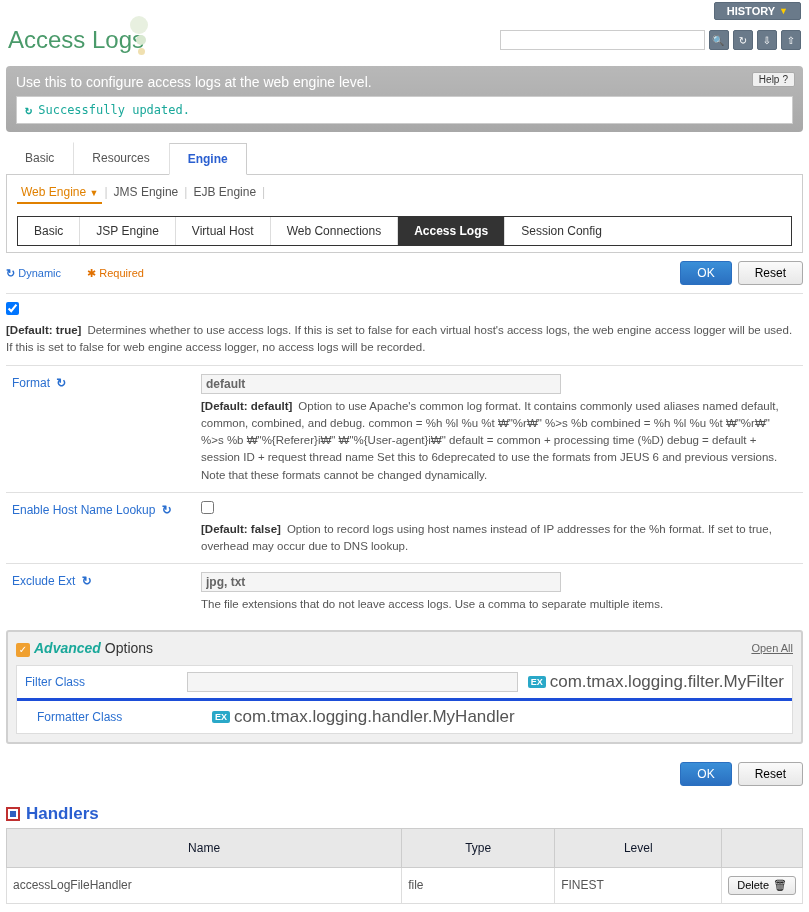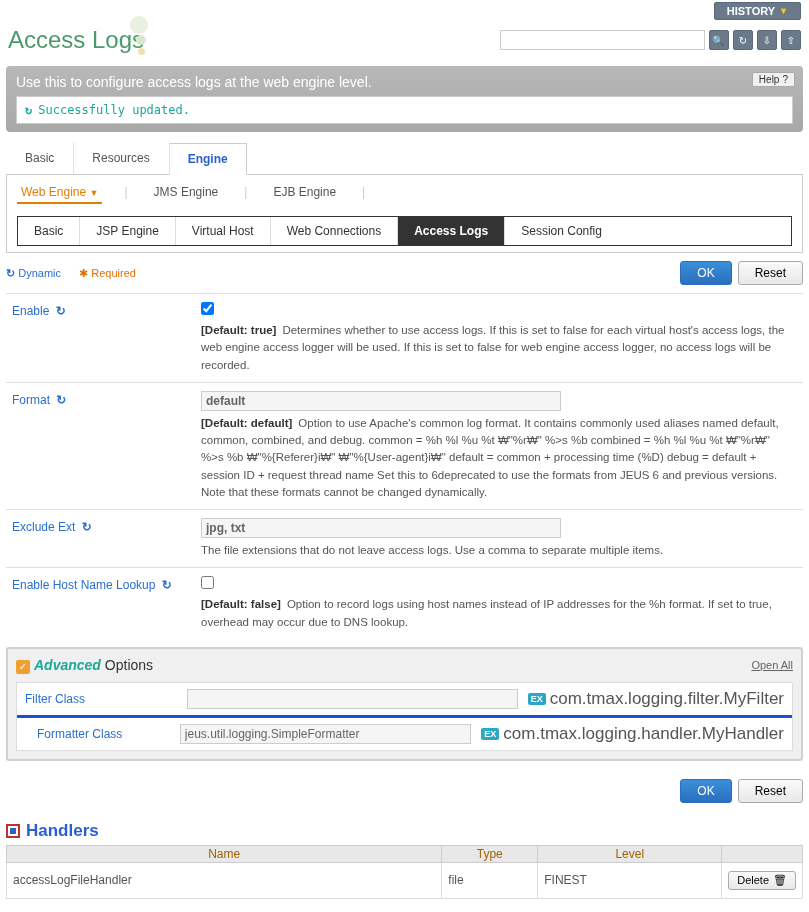--- a/index.html
+++ b/index.html
@@ -26,33 +26,33 @@
   .help-btn { position: absolute; right: 8px; top: 6px; background: #f0f0f0; border: 1px solid #aaa; padding: 1px 6px; font-size: 10px; border-radius: 2px; display: flex; align-items: center; gap: 3px; cursor: pointer; }
   .status-box { background: #fff; border: 1px solid #ccc; margin-top: 6px; padding: 6px 8px; color: #1aa89a; font-family: monospace; font-size: 12px; }
   .status-box::before { content: "↻"; margin-right: 6px; color: #1aa89a; font-weight: bold; }
   
   .tabs-main { display: flex; border-bottom: 1px solid #ccc; margin: 10px 6px 0 6px; }
   .tab-main { padding: 8px 18px; border: 1px solid transparent; border-bottom: none; color: #555; cursor: pointer; }
   .tab-main.active { border-color: #ccc; color: #2a5fd0; font-weight: bold; background: #fff; position: relative; top: 1px; border-bottom: 1px solid #fff; }
   .tab-main + .tab-main { border-left: 1px solid #e0e0e0; }
   
   .sub-nav { border: 1px solid #ccc; border-top: none; margin: 0 6px; padding: 10px 10px 6px 10px; }
-  .sub-nav-row1 { display: flex; gap: 22px; margin-bottom: 12px; font-size: 12px; }
+  .sub-nav-row1 { display: flex; gap: 2px; margin-bottom: 12px; font-size: 12px; }
   .sub-nav-item { color: #555; cursor: pointer; padding: 0 4px; }
   .sub-nav-item.active { color: #e08000; border-bottom: 2px solid #e08000; padding-bottom: 3px; }
   .sub-nav-item.active .drop { font-size: 9px; color: #e08000; }
   .sub-nav-sep { color: #ccc; }
   
   .sub-nav-row2 { display: flex; border: 1px solid #333; }
   .sub-tab2 { padding: 7px 16px; color: #333; cursor: pointer; border-right: 1px solid #ddd; font-size: 12px; }
   .sub-tab2.active { background: #333; color: #fff; font-weight: bold; }
   .sub-tab2:last-child { border-right: none; }
   
   .legend-row { display: flex; justify-content: space-between; align-items: center; padding: 8px 6px; }
-  .legend { display: flex; gap: 18px; font-size: 11px; }
+  .legend { display: flex; gap: 26px; font-size: 11px; }
   .legend-dyn { color: #2a6fd0; }
   .legend-dyn::before { content: "↻"; color: #2a6fd0; margin-right: 3px; font-weight: bold; }
   .legend-req { color: #e07000; }
   .legend-req::before { content: "✱"; color: #e07000; margin-right: 3px; }
   .btn-row { display: flex; gap: 6px; }
   .btn { padding: 4px 16px; border: 1px solid #aaa; border-radius: 3px; background: linear-gradient(#fafafa,#e8e8e8); font-size: 12px; cursor: pointer; }
   .btn-primary { background: linear-gradient(#3a8fd8,#2a6fc0); color: #fff; border-color: #2a6fc0; }
   
   .form-section { margin: 0 6px; }
   .form-row { display: flex; border-top: 1px solid #e0e0e0; padding: 8px 0; }
@@ -77,21 +77,21 @@
   .ex-badge { display: inline-block; background: #2aa8c8; color: #fff; font-size: 9px; font-weight: bold; padding: 1px 3px; border-radius: 2px; margin-right: 4px; vertical-align: middle; }
   .adv-example { color: #555; font-size: 17px; }
   
   .btn-row2 { display: flex; justify-content: flex-end; gap: 6px; padding: 10px 6px; }
   
   .handlers-title { margin: 8px 6px 4px 6px; font-size: 17px; color: #2a5fd0; font-weight: bold; }
   .handlers-title .sq { display: inline-block; width: 14px; height: 14px; border: 2px solid #c03030; background: #fff; margin-right: 6px; vertical-align: -2px; position: relative; }
   .handlers-title .sq::after { content: ""; position: absolute; inset: 2px; background: #3060c0; }
   
   .handlers-table { margin: 0 6px; width: calc(100% - 12px); border-collapse: collapse; }
-  .handlers-table th { background: #e8e8e8; border: 1px solid #ccc; padding: 1px; font-size: 12px; font-weight: normal; color: #a16207; }
+  .handlers-table th { background: #e8e8e8; border: 1px solid #ccc; padding: 12px; font-size: 12px; font-weight: normal; color: #0f172a; }
   .handlers-table td { border: 1px solid #ddd; padding: 8px 6px; font-size: 12px; color: #555; }
   .del-btn { float: right; padding: 2px 8px; border: 1px solid #aaa; border-radius: 3px; background: linear-gradient(#fafafa,#e8e8e8); font-size: 11px; cursor: pointer; display: flex; align-items: center; gap: 4px; }
   
   .footer-btns { display: flex; justify-content: flex-end; gap: 4px; padding: 12px 6px; }
 </style>
 </head>
 <body>
 
 <div class="top-bar">
   <div class="history-btn">
@@ -154,66 +154,64 @@
     <span class="legend-req">Required</span>
   </div>
   <div class="btn-row">
     <button class="btn btn-primary">OK</button>
     <button class="btn">Reset</button>
   </div>
 </div>
 
 <div class="form-section">
   <div class="form-row">
-    <div class="form-label"><span>Enable</span> <span class="dyn-icon">↻</span></div>
     <div class="form-field">
       <input type="checkbox" checked="" style="">
       <div class="desc"><span class="def-label">[Default: true]</span><span>Determines whether to use access logs. If this is set to false for each virtual host's access logs, the web engine access logger will be used. If this is set to false for web engine access logger, no access logs will be recorded.</span></div>
     </div>
   </div>
   <div class="form-row">
     <div class="form-label"><span>Format</span> <span class="dyn-icon">↻</span></div>
     <div class="form-field">
       <input type="text" value="default" style="">
       <div class="desc"><span class="def-label">[Default: default]</span><span>Option to use Apache's common log format. It contains commonly used aliases named default, common, combined, and debug. common = %h %l %u %t ₩"%r₩" %&gt;s %b combined = %h %l %u %t ₩"%r₩" %&gt;s %b ₩"%{Referer}i₩" ₩"%{User-agent}i₩" default = common + processing time (%D) debug = default + session ID + request thread name Set this to 6deprecated to use the formats from JEUS 6 and previous versions. Note that these formats cannot be changed dynamically.</span></div>
     </div>
   </div>
   <div class="form-row">
+    <div class="form-label"><span>Enable Host Name Lookup</span> <span class="dyn-icon">↻</span></div>
+    <div class="form-field">
+      <input type="checkbox" style="">
+      <div class="desc"><span class="def-label">[Default: false]</span><span>Option to record logs using host names instead of IP addresses for the %h format. If set to true, overhead may occur due to DNS lookup.</span></div>
+    </div>
+  </div>
+  <div class="form-row">
     <div class="form-label"><span>Exclude Ext</span> <span class="dyn-icon">↻</span></div>
     <div class="form-field">
       <input type="text" value="jpg, txt" style="">
       <div class="desc">The file extensions that do not leave access logs. Use a comma to separate multiple items.</div>
-    </div>
-  </div>
-  <div class="form-row">
-    <div class="form-label"><span>Enable Host Name Lookup</span> <span class="dyn-icon">↻</span></div>
-    <div class="form-field">
-      <input type="checkbox" style="">
-      <div class="desc"><span class="def-label">[Default: false]</span><span>Option to record logs using host names instead of IP addresses for the %h format. If set to true, overhead may occur due to DNS lookup.</span></div>
     </div>
   </div>
 </div>
 
 <div class="adv-box">
   <div class="adv-header">
     <div class="adv-title">
       <span class="adv-shield">✓</span><span class="adv-em">Advanced</span><span> Options</span>
     </div>
     <span class="adv-open">Open All</span>
   </div>
   <div class="adv-inner">
     <div class="adv-row">
       <div class="adv-label">Filter Class</div>
       <input type="text" class="adv-input" value="" style="">
       <span class="ex-badge">EX</span>
       <span class="adv-example">com.tmax.logging.filter.MyFilter</span>
     </div>
     <div class="adv-row">
       <div class="adv-label">Formatter Class</div>
-      <input type="text" class="adv-input" value="jeus.util.logging.SimpleFormatter" style="">
       <span class="ex-badge">EX</span>
       <span class="adv-example">com.tmax.logging.handler.MyHandler</span>
     </div>
   </div>
 </div>
 
 <div class="btn-row2">
   <button class="btn btn-primary">OK</button>
   <button class="btn">Reset</button>
 </div>

